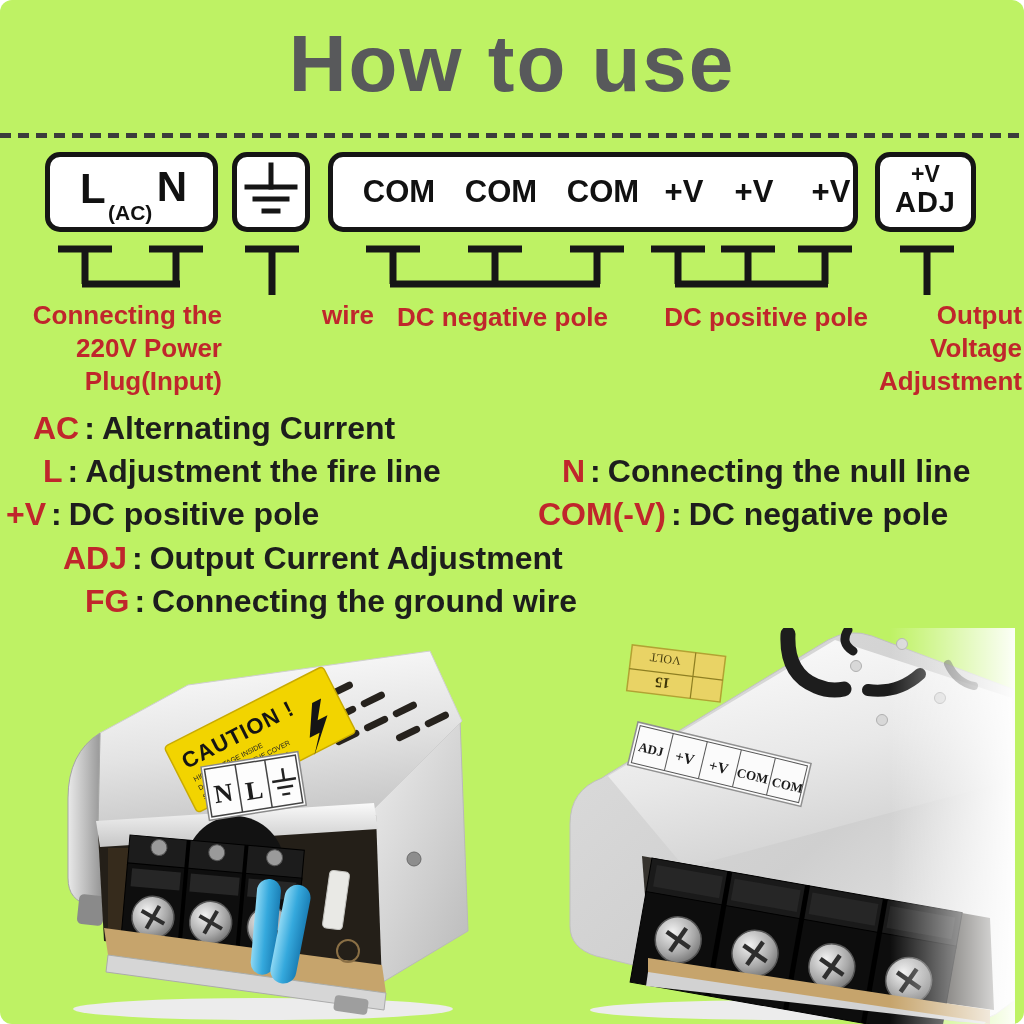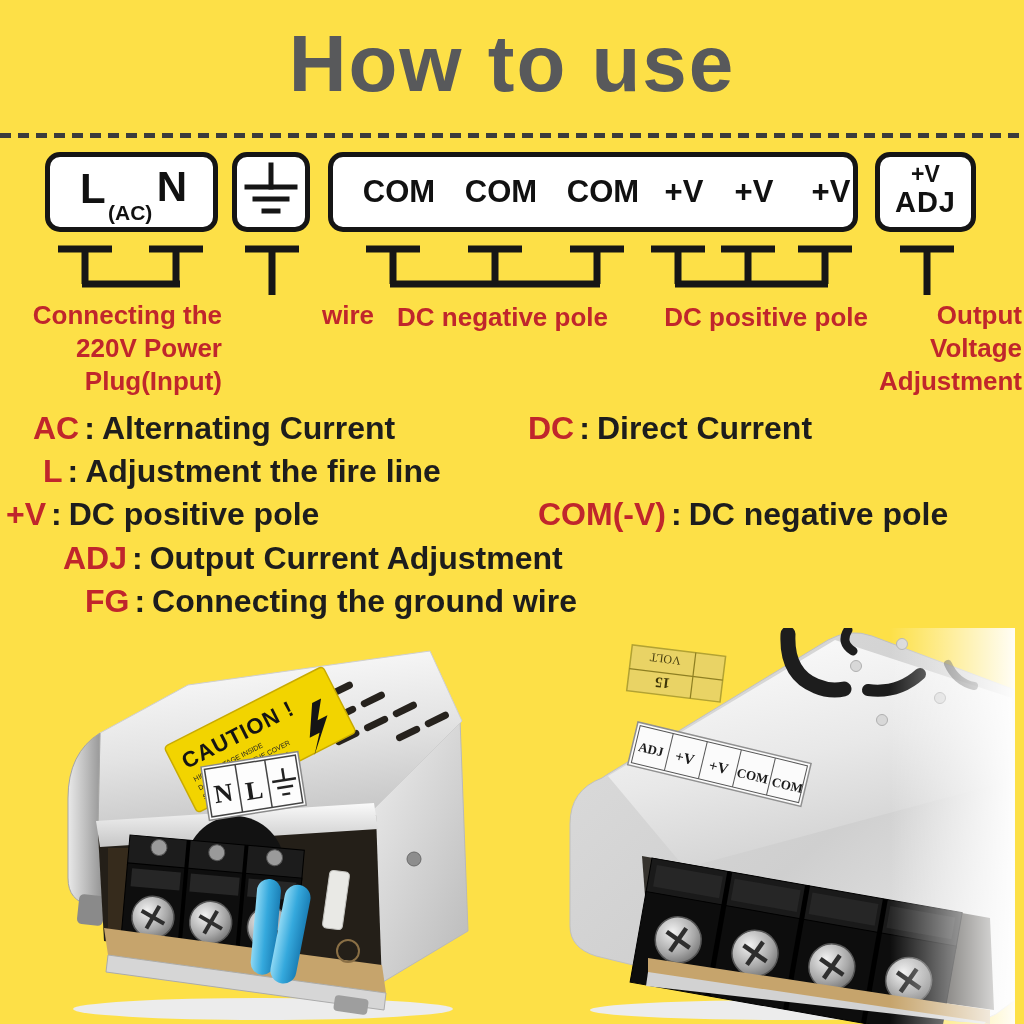--- a/index.html
+++ b/index.html
@@ -1,17 +1,17 @@
 <!DOCTYPE html>
 <html><head>
 <meta charset="utf-8">
 <style>
   html,body{margin:0;padding:0;background:#ffffff;}
-  #screen{position:relative;width:1024px;height:1024px;background:#fde047;overflow:hidden;
-          font-family:"Liberation Sans",sans-serif;}
+  #screen{position:relative;width:1024px;height:1024px;background:#bef264;overflow:hidden;
+          font-family:"Liberation Sans",sans-serif;border-radius:12px;}
   .abs{position:absolute;}
   
   #page-title{left:0;right:0;top:18px;text-align:center;font-size:80px;font-weight:700;
               color:#58595b;letter-spacing:2px;}
   
   #divider{left:0;top:133px;width:1024px;height:5px;
            background:repeating-linear-gradient(90deg,#3c3c3c 0 11px,transparent 11px 18px);}
   
   .tbox{border:5px solid #151515;border-radius:15px;box-sizing:border-box;background:#fff;color:#111;}
   #box-ac{left:45px;top:152px;width:173px;height:80px;}
@@ -102,25 +102,25 @@
   <div class="abs cap" id="cap-pos">DC positive pole</div>
   <div class="abs cap" id="cap-adj">
     <div>Output</div>
     <div>Voltage</div>
     <div>Adjustment</div>
   </div>
 
   <div class="legend-item" style="left:33px;top:410px">
     <span class="key">AC</span><span class="colon">:</span><span class="desc">Alternating Current</span>
   </div>
-  <div class="legend-item" style="left:528px;top:410px">
-    <span class="key">DC</span><span class="colon">:</span><span class="desc">Direct Current</span>
-  </div>
   <div class="legend-item" style="left:43px;top:453px">
     <span class="key">L</span><span class="colon">:</span><span class="desc">Adjustment the fire line</span>
+  </div>
+  <div class="legend-item" style="left:562px;top:453px">
+    <span class="key">N</span><span class="colon">:</span><span class="desc">Connecting the null line</span>
   </div>
   <div class="legend-item" style="left:6px;top:496px">
     <span class="key">+V</span><span class="colon">:</span><span class="desc">DC positive pole</span>
   </div>
   <div class="legend-item" style="left:538px;top:496px">
     <span class="key">COM(-V)</span><span class="colon">:</span><span class="desc">DC negative pole</span>
   </div>
   <div class="legend-item" style="left:63px;top:540px">
     <span class="key">ADJ</span><span class="colon">:</span><span class="desc">Output Current Adjustment</span>
   </div>

